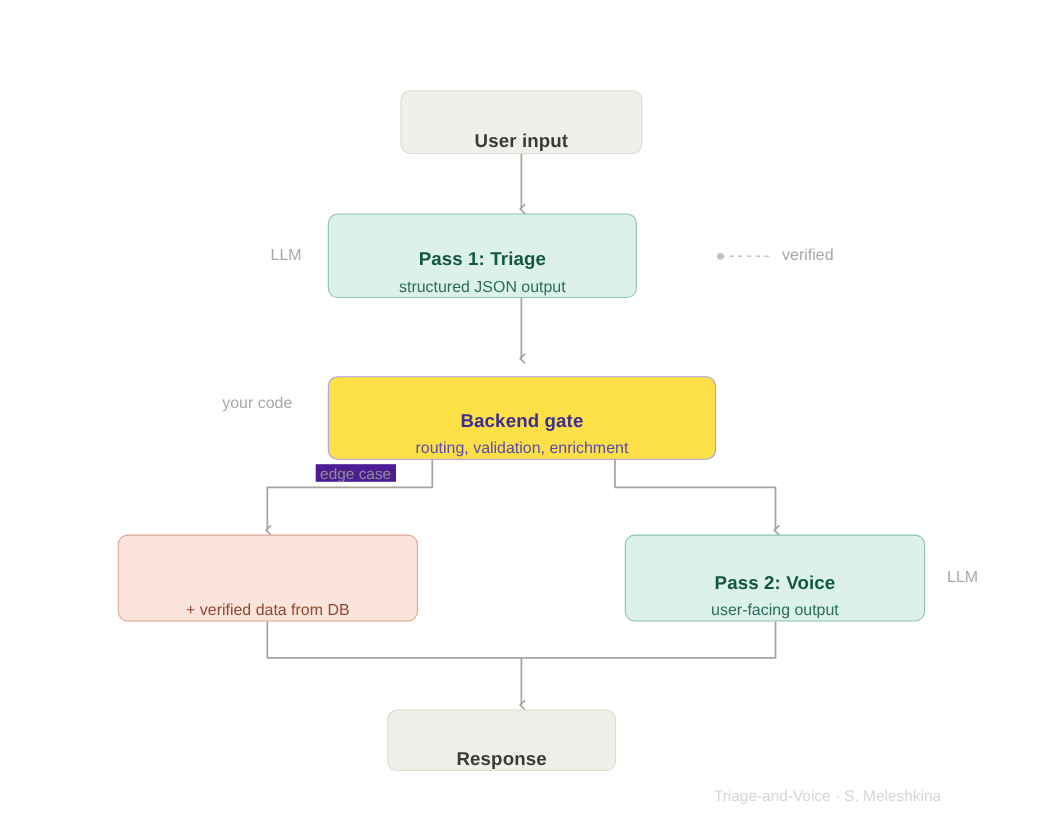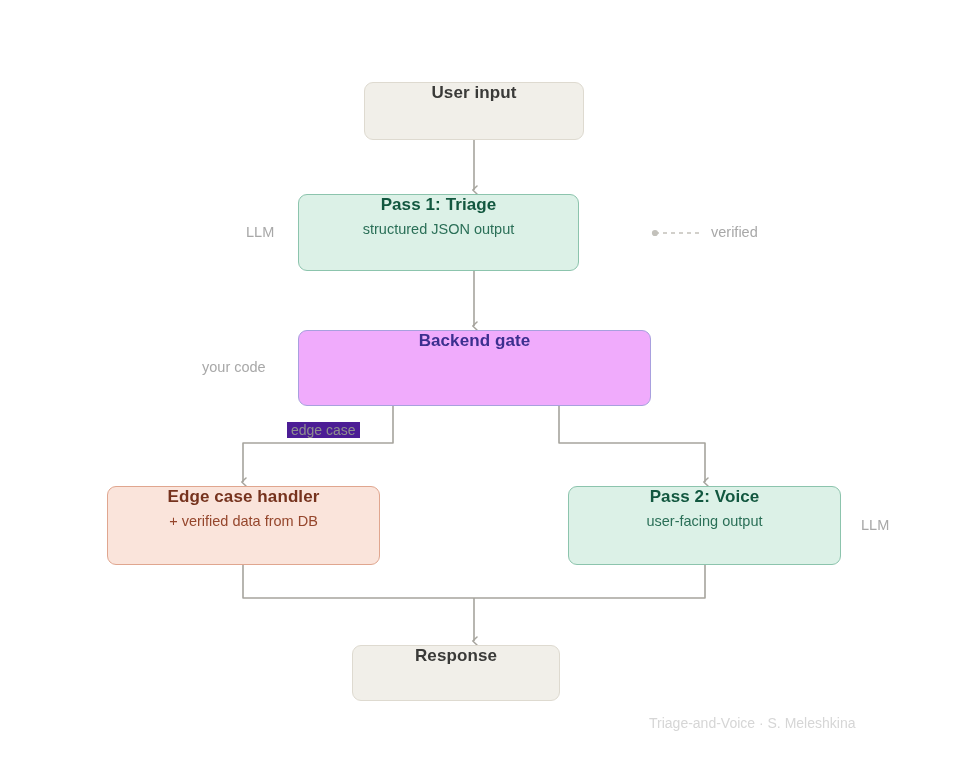--- a/index.html
+++ b/index.html
@@ -29,21 +29,21 @@
   }
   .node {
     position: absolute;
     box-sizing: border-box;
     border-radius: 9px;
     border-width: 1.4px;
     border-style: solid;
     display: flex;
     flex-direction: column;
     align-items: center;
-    justify-content: flex-start;
+    justify-content: flex-end;
     text-align: center;
   }
   .node .title {
     font-weight: bold;
     font-size: 17px;
     letter-spacing: .1px;
     line-height: 1.2;
   }
   .node .sub {
     font-size: 14.5px;
@@ -62,22 +62,23 @@
   
   .n-green {
     background: #dcf1e7;
     border-color: #8cc4ad;
   }
   .n-green .title { color: #12573f; }
   .n-green .sub   { color: #2a6f57; }
 
   
   .n-purple {
-    background: #f0abfc;
+    background: #fde047;
     border-color: #a8a0de;
+    margin-top: 12px;
   }
   .n-purple .title { color: #3c2f8f; }
   .n-purple .sub   { color: #5a4bb0; }
 
   
   .n-salmon {
     background: #fae4db;
     border-color: #e0a68f;
   }
   .n-salmon .title { color: #76331e; }
@@ -138,24 +139,24 @@
     <div class="title">User input</div>
   </div>
 
   <div class="node n-green" style="left:298px; top:194px; width:281px; height:77px;">
     <div class="title">Pass 1: Triage</div>
     <div class="sub">structured JSON output</div>
   </div>
 
   <div class="node n-purple" style="left:298px; top:330px; width:353px; height:76px;">
     <div class="title">Backend gate</div>
+    <div class="sub">routing, validation, enrichment</div>
   </div>
 
   <div class="node n-salmon" style="left:107px; top:486px; width:273px; height:79px;">
-    <div class="title">Edge case handler</div>
     <div class="sub">+ verified data from DB</div>
   </div>
 
   <div class="node n-green" style="left:568px; top:486px; width:273px; height:79px;">
     <div class="title">Pass 2: Voice</div>
     <div class="sub">user-facing output</div>
   </div>
 
   <div class="node n-neutral single" style="left:352px; top:645px; width:208px; height:56px;">
     <div class="title">Response</div>

